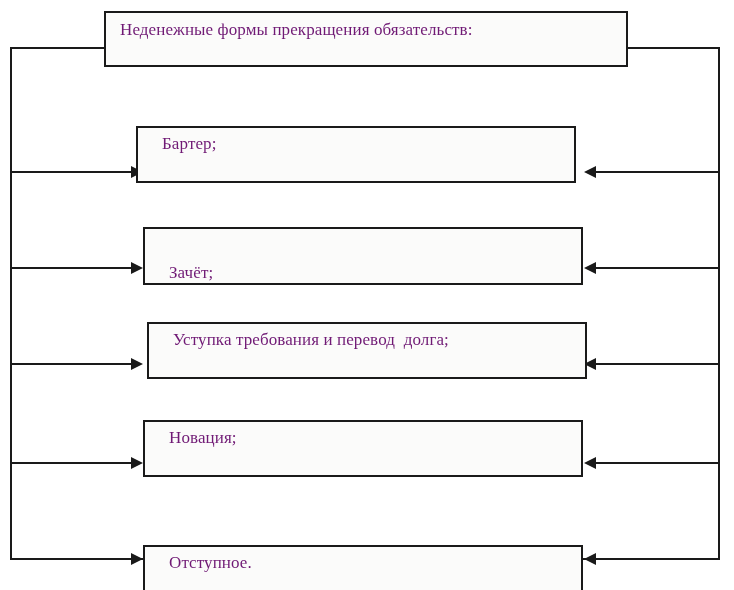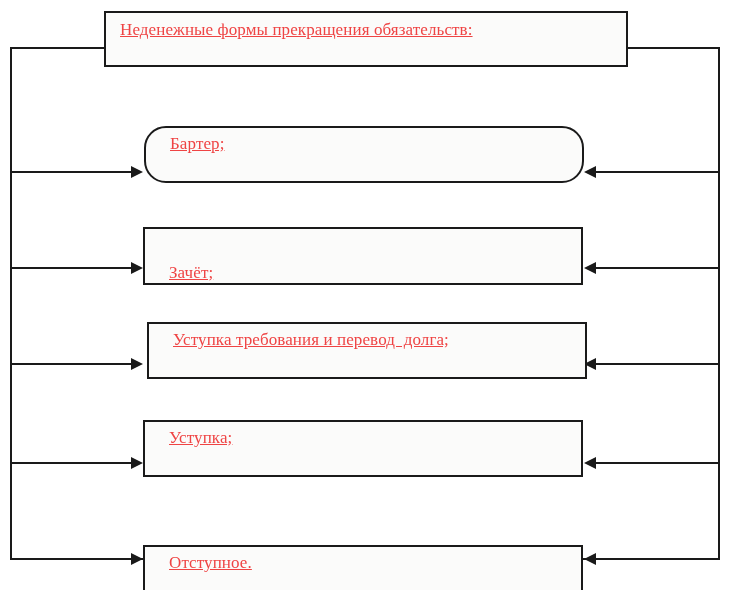--- a/index.html
+++ b/index.html
@@ -21,38 +21,37 @@
     position: absolute;
     box-sizing: border-box;
     border: 2px solid #1a1a1a;
     background: #fbfbfa;
     display: flex;
     align-items: flex-start;
     justify-content: flex-start;
   }
   .node-label {
     display: block;
-    color: #ef4444;
+    color: #701a75;
     font-size: 17px;
     line-height: 1.1;
     letter-spacing: 0.1px;
     white-space: pre;
     padding: 7px 0 0 24px;
-    text-decoration: underline;
   }
 
   #title-box {
     left: 104px;
     top: 11px;
     width: 524px;
     height: 56px;
   }
   #title-box .node-label { font-size: 17px; padding-top: 8px; padding-left: 14px; }
 
-  #node-1 { left: 144px; top: 126px;  width: 440px; height: 57px; border-radius: 22px; }
+  #node-1 { left: 136px; top: 126px;  width: 440px; height: 57px; }
   #node-2 { left: 143px; top: 227px;  width: 440px; height: 58px; align-items: flex-end; }
   #node-3 { left: 147px; top: 322px;  width: 440px; height: 57px; }
   #node-4 { left: 143px; top: 420px;  width: 440px; height: 57px; }
   #node-5 { left: 143px; top: 535px;  width: 440px; height: 60px; margin-top: 10px; }
 
   
   .hline {
     position: absolute;
     height: 0;
     border-top: 2px solid #1a1a1a;
@@ -158,20 +157,20 @@
 
   <div class="node" id="node-2">
     <span class="node-label">Зачёт;</span>
   </div>
 
   <div class="node" id="node-3">
     <span class="node-label">Уступка требования и перевод  долга;</span>
   </div>
 
   <div class="node" id="node-4">
-    <span class="node-label">Уступка;</span>
+    <span class="node-label">Новация;</span>
   </div>
 
   <div class="node" id="node-5">
     <span class="node-label">Отступное.</span>
   </div>
 
 </div>
 
 </body></html>

